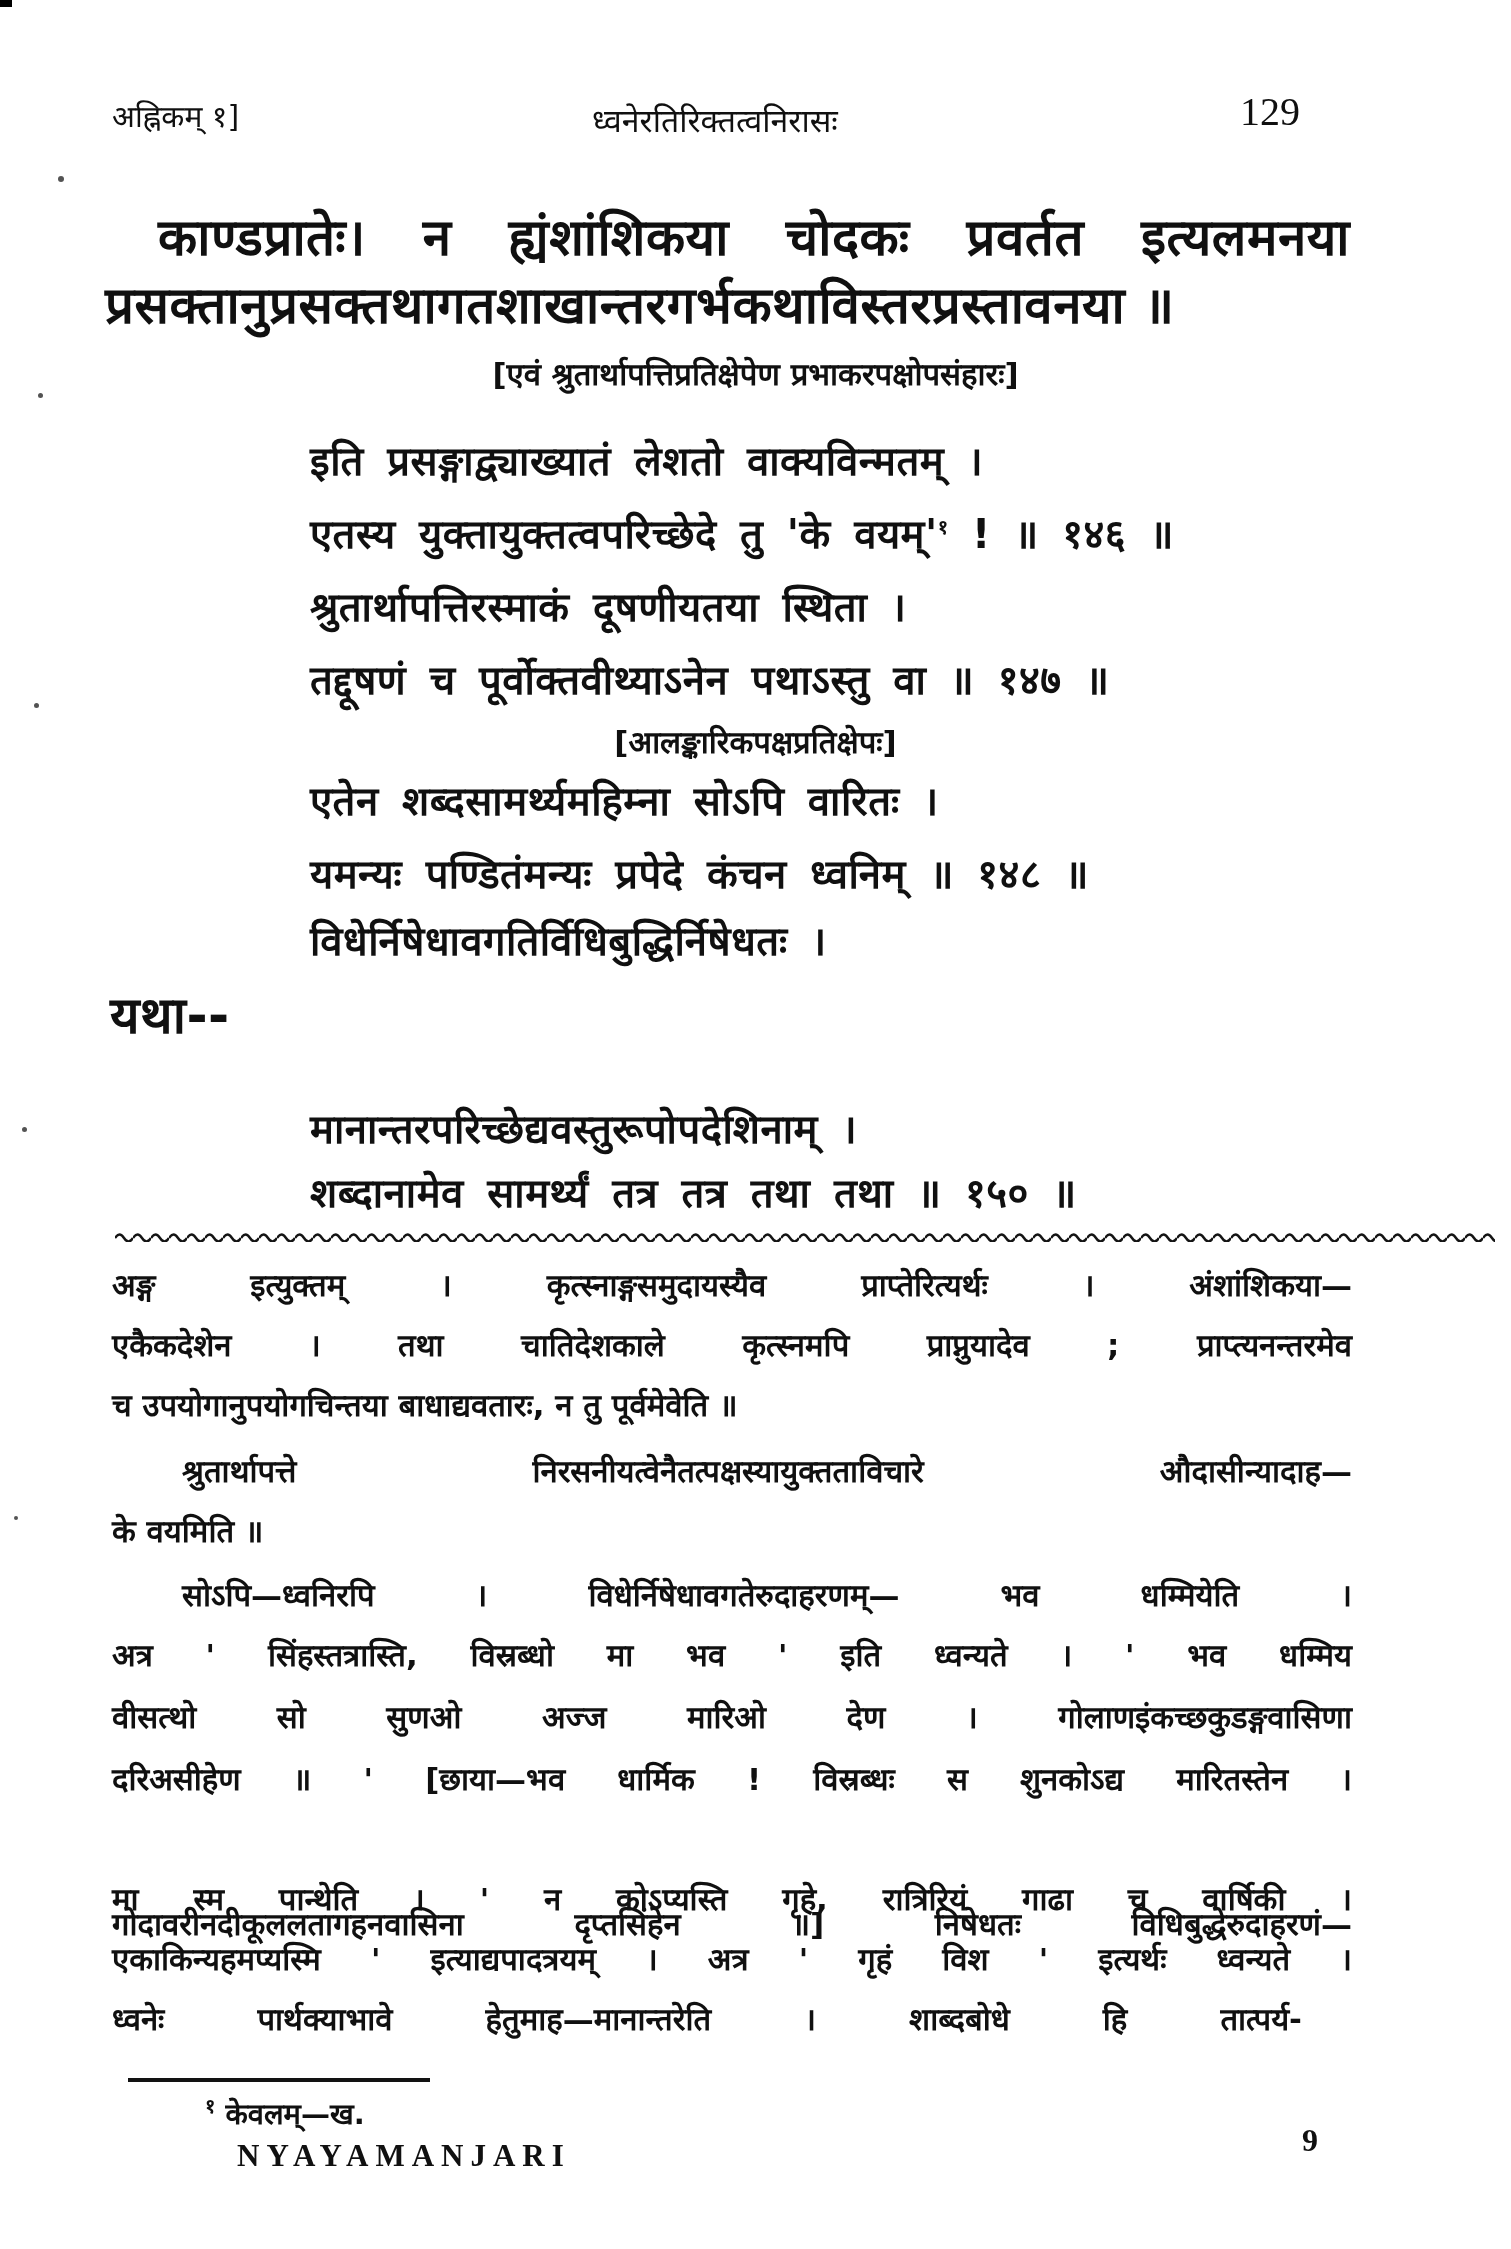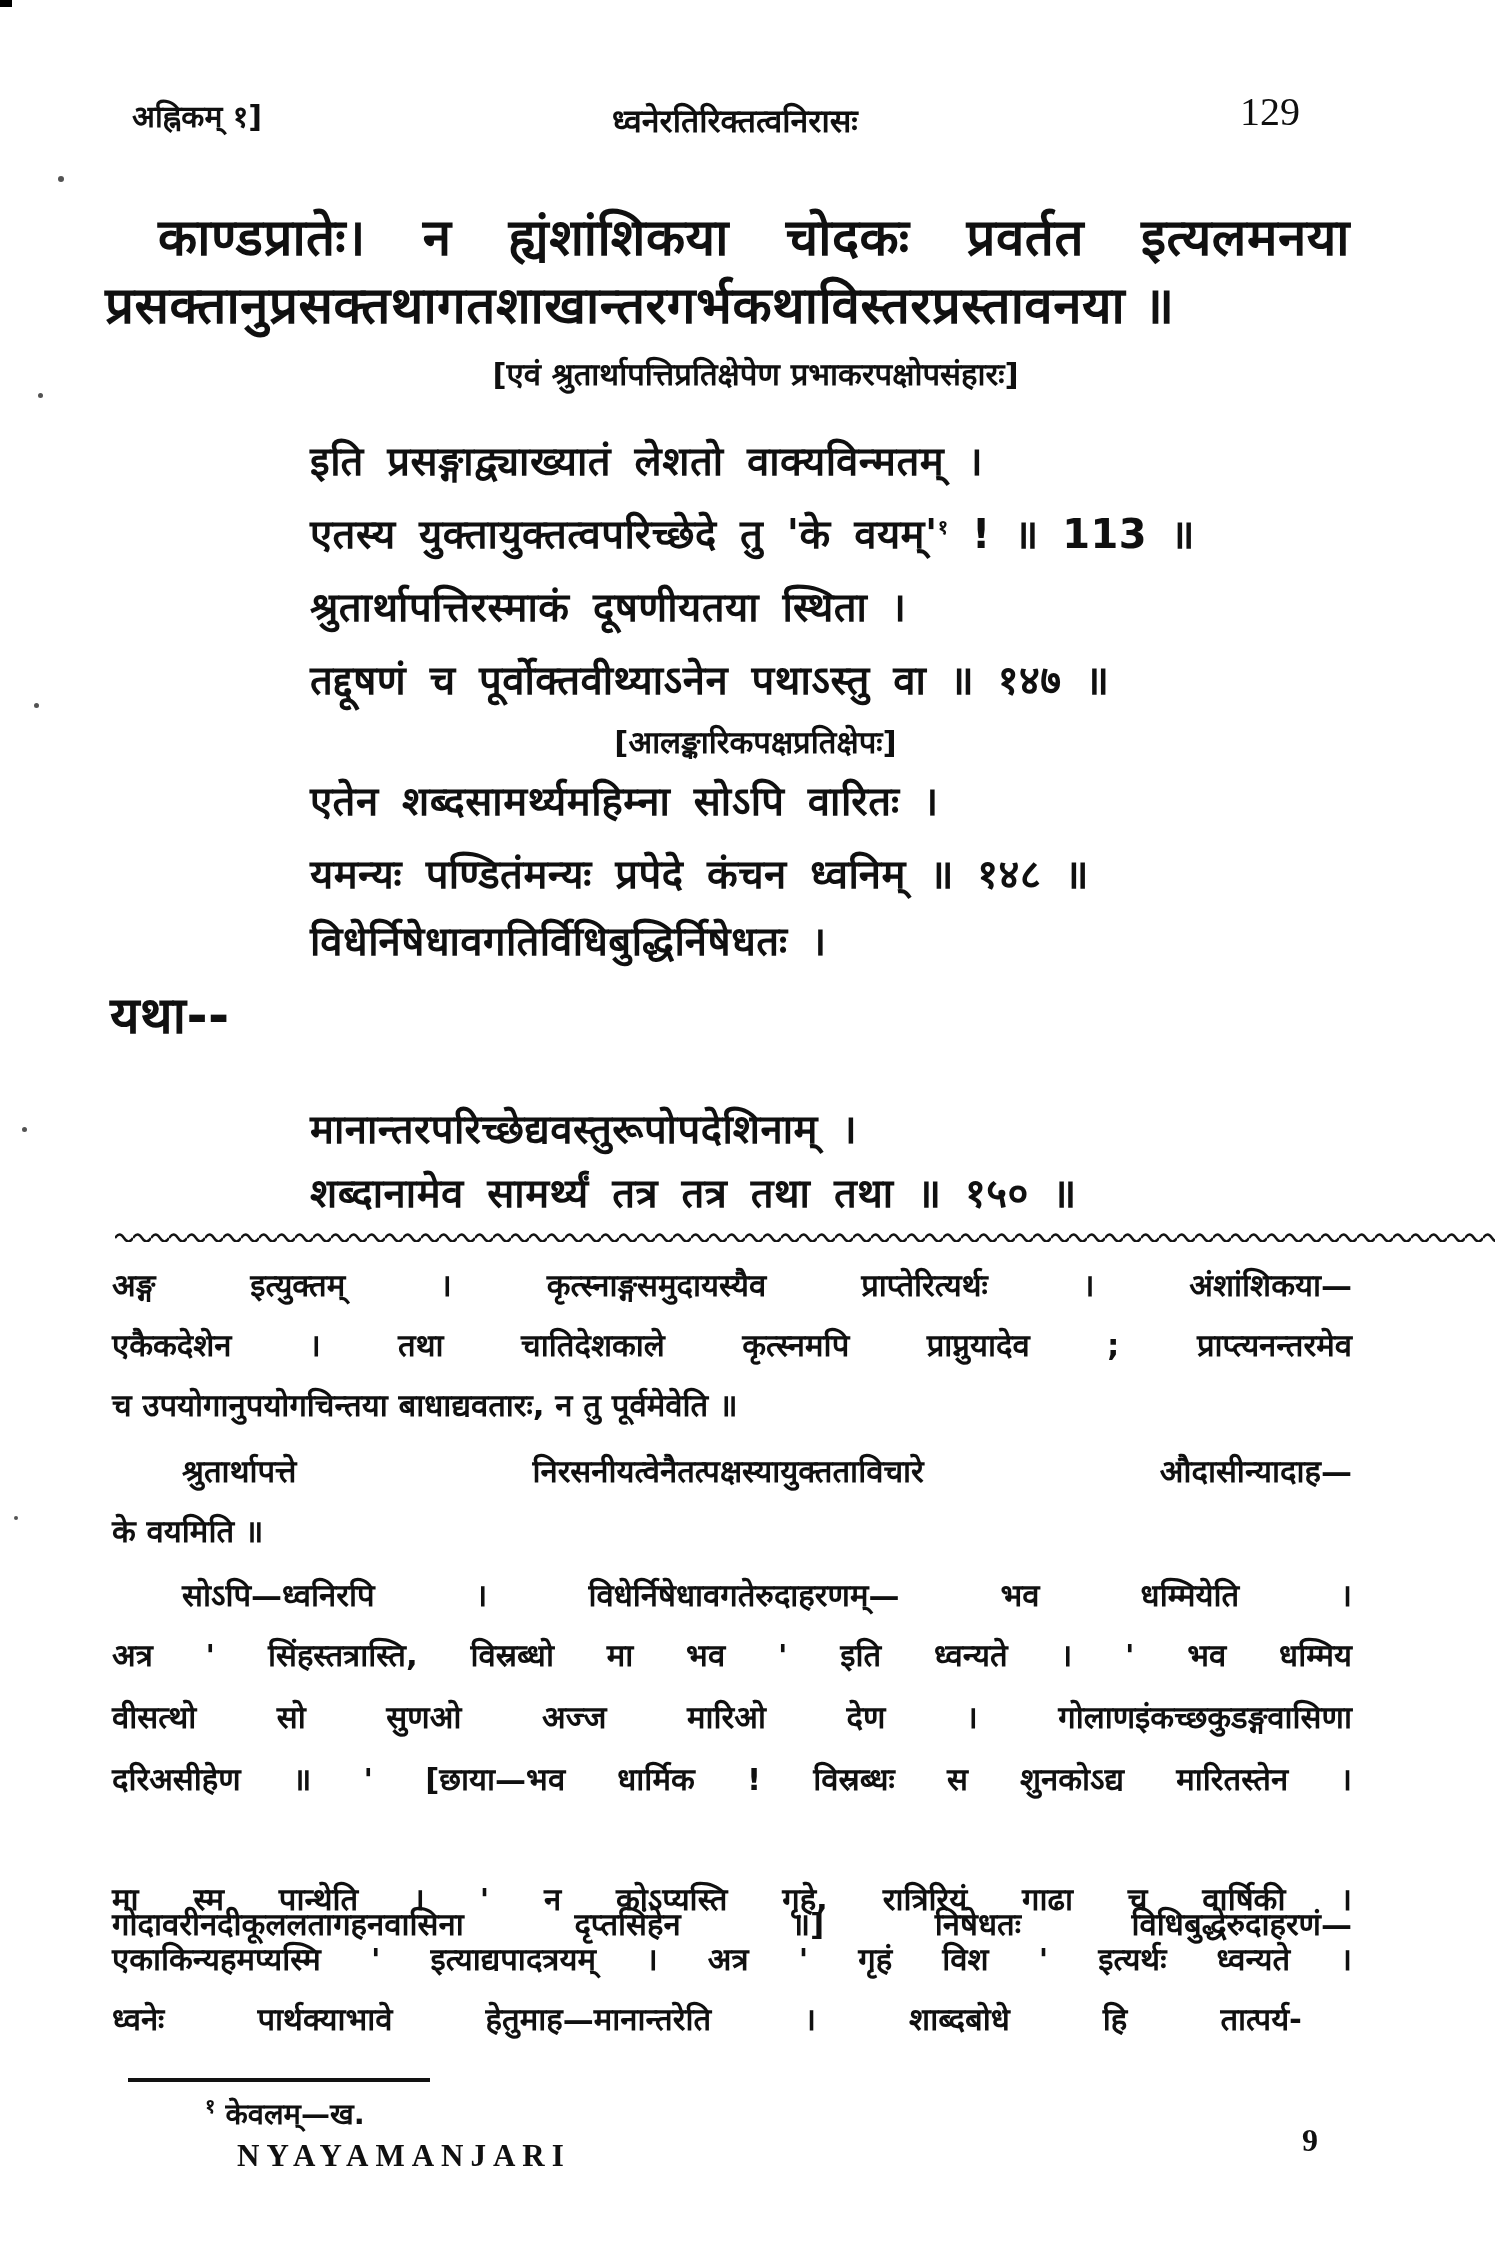--- a/index.html
+++ b/index.html
@@ -9,21 +9,21 @@
     margin:0 auto;
     background:#ffffff;
     color:#101010;
     overflow:hidden;
     font-family:"DejaVu Sans",sans-serif;
   }
   .dev{font-family:"DejaVu Sans",sans-serif;color:#101010;}
   .line{position:absolute;white-space:nowrap;}
   .wrapline{position:absolute;}
   .just{text-align:justify;text-align-last:justify;white-space:normal;}
-  .hdr{font-size:30px;font-weight:bold;margin-left:20px;}
+  .hdr{font-size:30px;font-weight:normal;}
   .main{font-size:51px;font-weight:bold;letter-spacing:.5px;}
   .verse{font-size:40px;font-weight:bold;word-spacing:9px;letter-spacing:.5px;}
   .bracket-head{font-size:31px;font-weight:bold;}
   .comm{font-size:31px;font-weight:bold;line-height:46px;}
   .latin-serif{font-family:"Liberation Serif",serif;}
   .pageno{font-size:40px;font-weight:normal;}
   .center-strip{position:absolute;left:0;width:100%;text-align:center;}
   .rule-footnote{position:absolute;background:#121212;}
   .sup{font-size:20px;vertical-align:super;font-weight:bold;}
   .footer-title{font-size:31px;font-weight:bold;letter-spacing:7px;}
@@ -47,21 +47,21 @@
   <div class="line dev hdr" style="left:592px;top:98px;font-size:32px;">ध्वनेरतिरिक्तत्वनिरासः</div>
   <div class="line latin-serif pageno" style="left:1240px;top:88px;">129</div>
 
   <div class="wrapline dev main just" style="left:158px;top:200px;width:1192px;">काण्डप्रातेः। न ह्यंशांशिकया चोदकः प्रवर्तत इत्यलमनया</div>
   <div class="line dev main" style="left:105px;top:268px;">प्रसक्तानुप्रसक्तथागतशाखान्तरगर्भकथाविस्तरप्रस्तावनया ॥</div>
 
   <div class="center-strip dev bracket-head" style="top:352px;">[एवं श्रुतार्थापत्तिप्रतिक्षेपेण प्रभाकरपक्षोपसंहारः]</div>
 
   <div class="line dev verse" style="left:310px;top:432px;">इति प्रसङ्गाद्व्याख्यातं लेशतो वाक्यविन्मतम् ।</div>
   <div class="line dev verse" style="left:310px;top:505px;">
-    <span>एतस्य युक्तायुक्तत्वपरिच्छेदे तु 'के वयम्'</span><span class="sup">१</span><span> ! ॥ 113 ॥</span>
+    <span>एतस्य युक्तायुक्तत्वपरिच्छेदे तु 'के वयम्'</span><span class="sup">१</span><span> ! ॥ १४६ ॥</span>
   </div>
   <div class="line dev verse" style="left:310px;top:578px;">श्रुतार्थापत्तिरस्माकं दूषणीयतया स्थिता ।</div>
   <div class="line dev verse" style="left:310px;top:651px;">तद्दूषणं च पूर्वोक्तवीथ्याऽनेन पथाऽस्तु वा ॥ १४७ ॥</div>
 
   <div class="center-strip dev bracket-head" style="top:720px;">[आलङ्कारिकपक्षप्रतिक्षेपः]</div>
 
   <div class="line dev verse" style="left:310px;top:772px;">एतेन शब्दसामर्थ्यमहिम्ना सोऽपि वारितः ।</div>
   <div class="line dev verse" style="left:310px;top:845px;">यमन्यः पण्डितंमन्यः प्रपेदे कंचन ध्वनिम् ॥ १४८ ॥</div>
   <div class="line dev verse" style="left:310px;top:912px;">विधेर्निषेधावगतिर्विधिबुद्धिर्निषेधतः ।</div>
 

